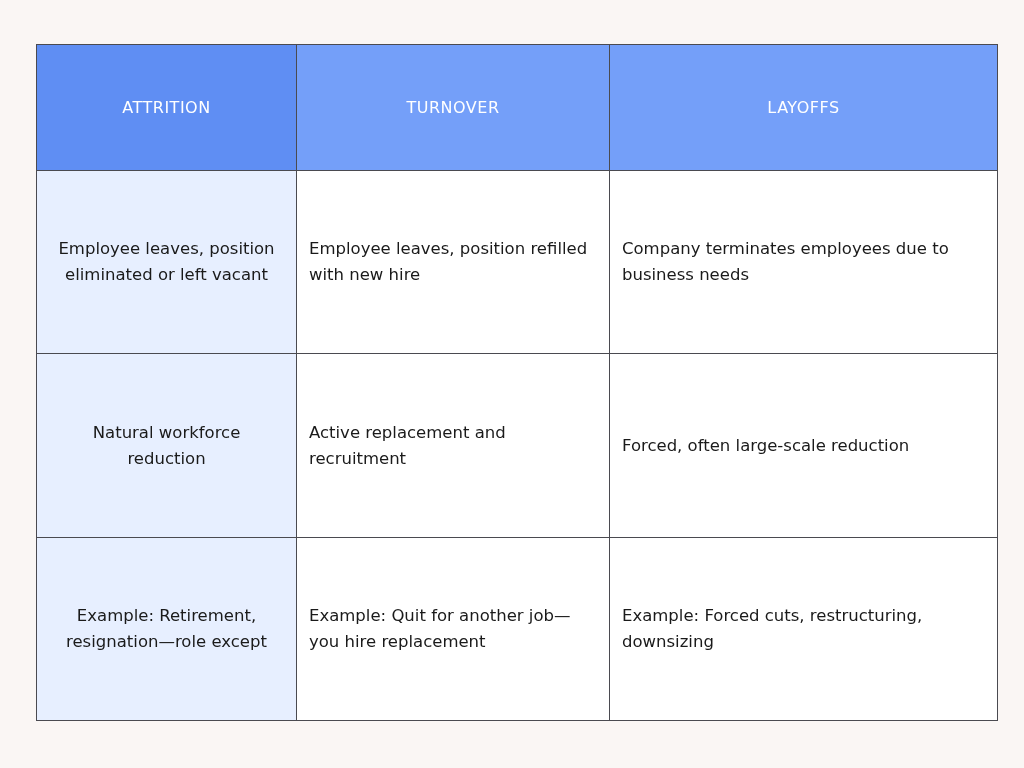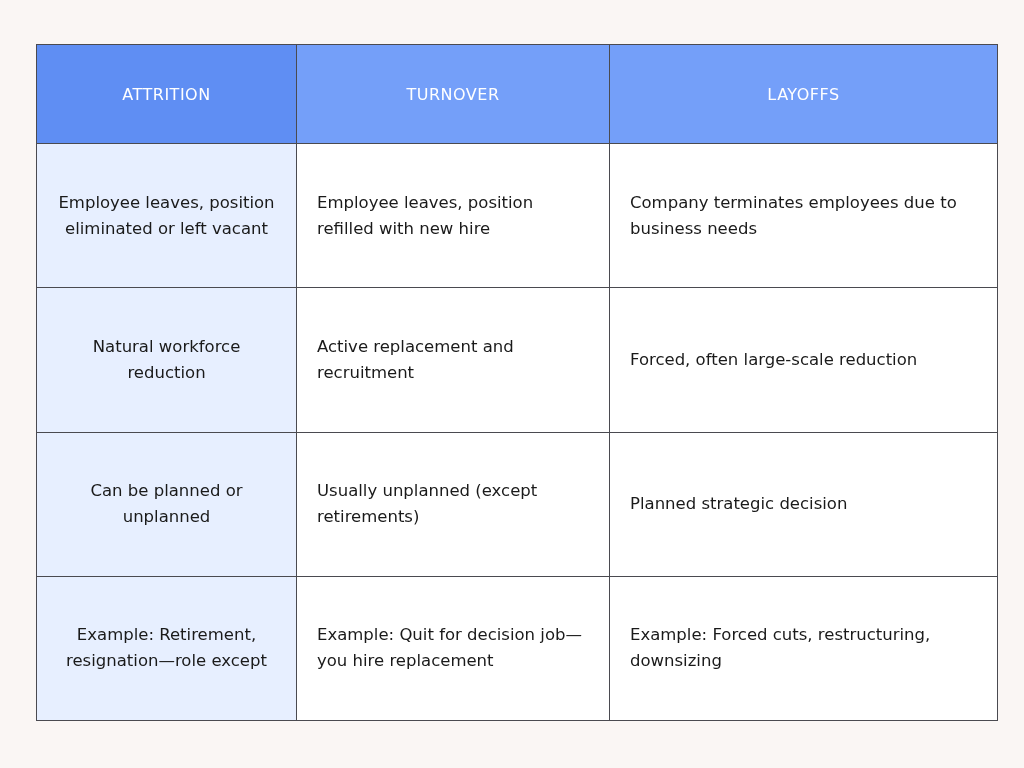--- a/index.html
+++ b/index.html
@@ -4,21 +4,21 @@
 <style>
   html, body { margin:0; padding:0; }
   body { width:1024px; height:768px; background:#faf6f4; position:relative; font-family:"DejaVu Sans","Liberation Sans",sans-serif; }
   .tbl { position:absolute; left:36px; top:44px; width:961px; height:677px; border-collapse:collapse; table-layout:fixed; }
   .tbl td, .tbl th { border:1.5px solid #4a4a50; }
   .tbl th { height:96px; color:#fff; font-weight:500; font-size:16px; letter-spacing:0.5px; text-align:center; }
   .tbl th.c0 { background:#5f8ef3; }
   .tbl th.c1, .tbl th.c2 { background:#749ff9; }
   .tbl td { height:143px; font-size:16.5px; color:#1a1a1a; line-height:26px; vertical-align:middle; }
   .tbl td.lead { background:#e7efff; font-weight:normal; text-align:center; padding:0 18px; }
-  .tbl td.cell { background:#fff; padding:0 20px; }
+  .tbl td.cell { background:#fff; padding:0 12px; }
 </style>
 </head>
 <body>
 
 <table class="tbl">
   <colgroup>
       <col style="width:260px">
       <col style="width:313px">
       <col style="width:388px">
     </colgroup>
@@ -32,23 +32,18 @@
     <td class="lead">Employee leaves, position eliminated or left vacant</td>
     <td class="cell">Employee leaves, position refilled with new hire</td>
     <td class="cell">Company terminates employees due to business needs</td>
   </tr>
   <tr>
     <td class="lead">Natural workforce reduction</td>
     <td class="cell">Active replacement and recruitment</td>
     <td class="cell">Forced, often large-scale reduction</td>
   </tr>
   <tr>
-    <td class="lead">Can be planned or unplanned</td>
-    <td class="cell">Usually unplanned (except retirements)</td>
-    <td class="cell">Planned strategic decision</td>
-  </tr>
-  <tr>
     <td class="lead">Example: Retirement, resignation—role except</td>
-    <td class="cell">Example: Quit for decision job—you hire replacement</td>
+    <td class="cell">Example: Quit for another job—you hire replacement</td>
     <td class="cell">Example: Forced cuts, restructuring, downsizing</td>
   </tr>
 </tbody>
   </table>
 
 </body></html>

